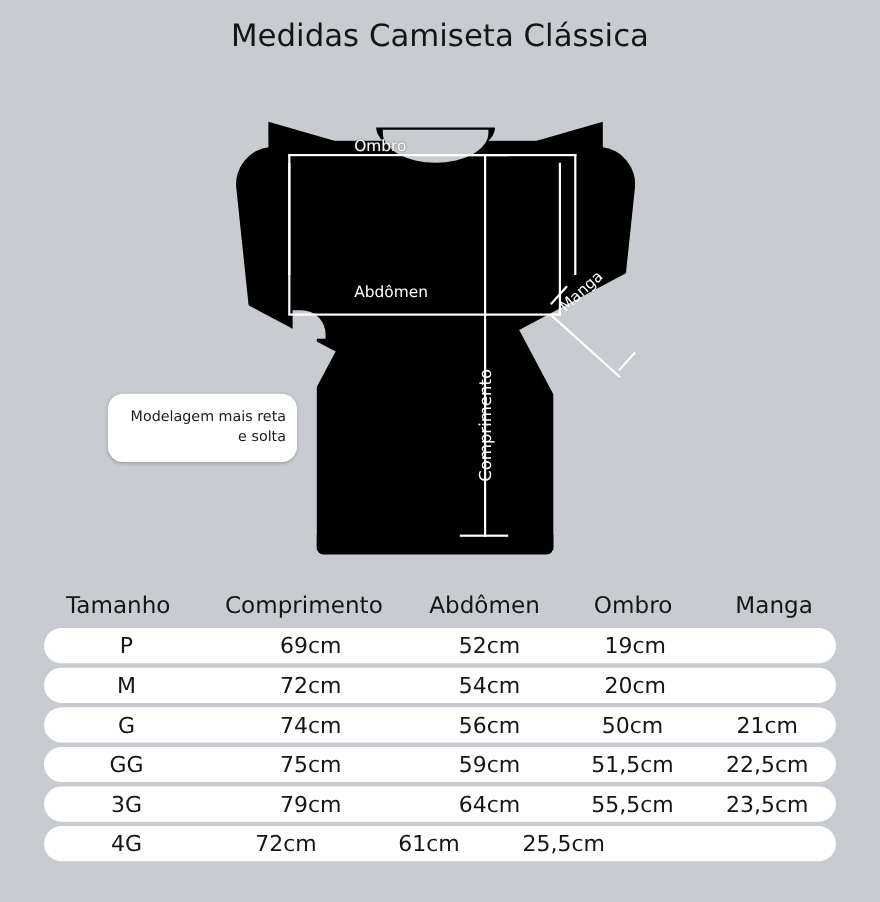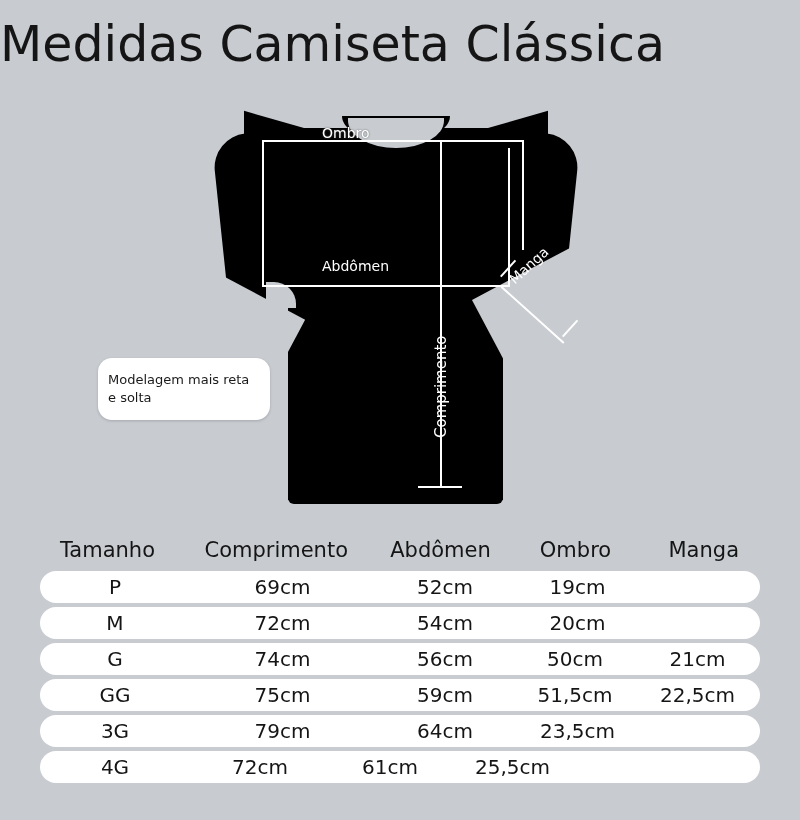--- a/index.html
+++ b/index.html
@@ -14,22 +14,22 @@
     overflow: hidden;
     position: relative;
   }
 
   
   .title {
     position: absolute;
     top: 16px;
     left: 0;
     width: 800px;
-    text-align: left;
-    font-size: 49px;
+    text-align: center;
+    font-size: 28px;
     color: #151515;
     letter-spacing: 0px;
     font-weight: 400;
   }
 
   
   .diagram {
     position: absolute;
     top: 90px;
     left: 0;
@@ -206,21 +206,21 @@
     left: 98px;
     top: 268px;
     width: 172px;
     height: 62px;
     background: #ffffff;
     border-radius: 14px;
     box-shadow: 0 1px 3px rgba(0,0,0,0.18);
     display: flex;
     align-items: center;
     justify-content: center;
-    text-align: left;
+    text-align: right;
     font-size: 13px;
     color: #1a1a1a;
     line-height: 1.35;
     padding: 0 10px;
     box-sizing: border-box;
   }
 
   
   .table {
     position: absolute;
@@ -338,20 +338,21 @@
     <div class="cell c1">75cm</div>
     <div class="cell c2">59cm</div>
     <div class="cell c3">51,5cm</div>
     <div class="cell c4">22,5cm</div>
   </div>
 
   <div class="trow body">
     <div class="cell c0">3G</div>
     <div class="cell c1">79cm</div>
     <div class="cell c2">64cm</div>
+    <div class="cell c3">55,5cm</div>
     <div class="cell c4">23,5cm</div>
   </div>
 
   <div class="trow body">
     <div class="cell c0">4G</div>
     <div class="cell c2">72cm</div>
     <div class="cell c3">61cm</div>
     <div class="cell c4">25,5cm</div>
   </div>
 

